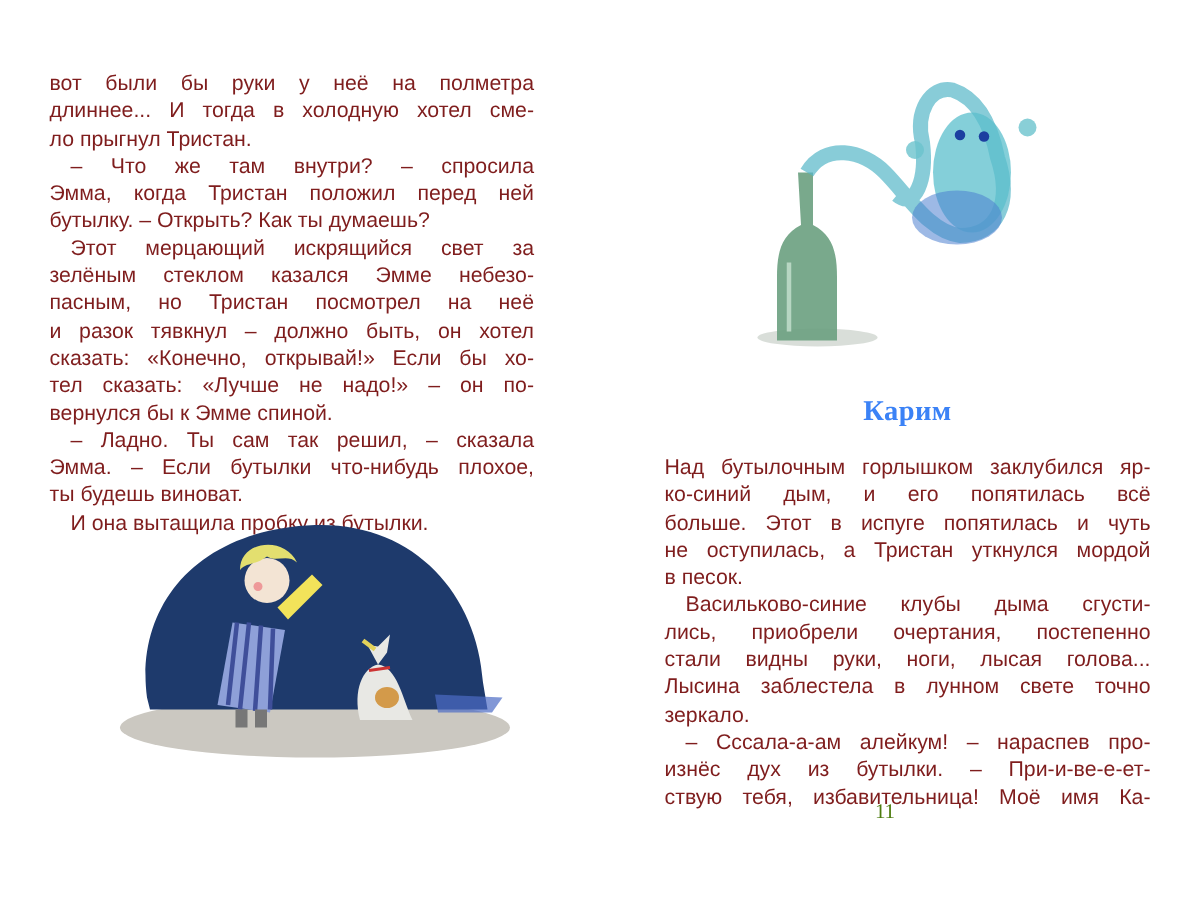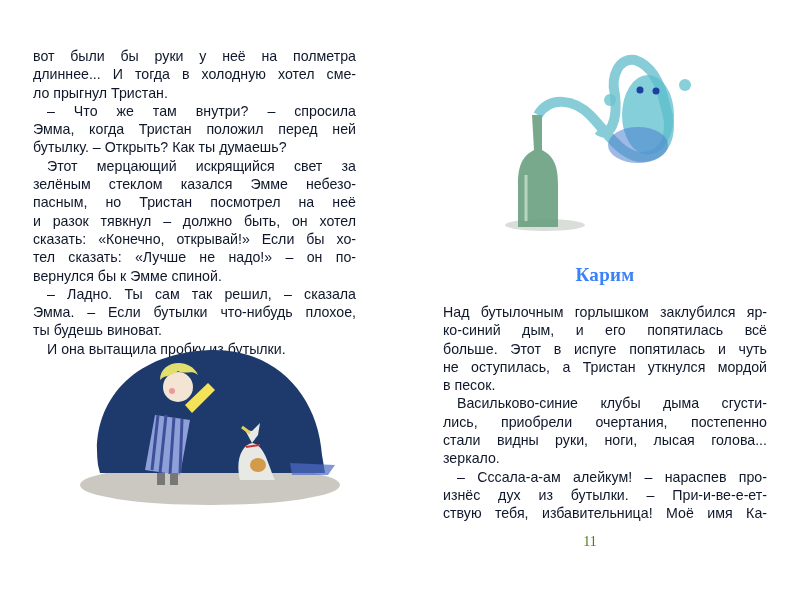--- a/index.html
+++ b/index.html
@@ -5,21 +5,21 @@
   html, body { margin: 0; padding: 0; background: #ffffff; }
   body { width: 800px; height: 600px; position: relative; overflow: hidden; }
   .page { position: absolute; top: 0; height: 600px; }
   .page-left { left: 0; width: 400px; }
   .page-right { left: 400px; width: 400px; }
   .column {
     position: absolute;
     font-family: "Liberation Sans", sans-serif;
     font-size: 14.2px;
     line-height: 18.3px;
-    color: #0f172a;
+    color: #7f1d1d;
     text-align: justify;
   }
   .col-left { left: 33px; top: 47px; width: 323px; }
   .col-right { left: 443px; top: 303px; width: 324px; }
   .line { display: block; white-space: nowrap; text-align: justify; text-align-last: justify; height: 18.3px; }
   .line.last { text-align-last: left; }
   .line.indent { padding-left: 14px; }
   .chapter-title {
     position: absolute; left: 443px; top: 264px; width: 324px; text-align: center;
     font-family: "Liberation Serif", serif; font-weight: bold; font-size: 19px;
@@ -111,18 +111,19 @@
 <div class="chapter-title">Карим</div>
 <div class="column col-right" id="right-col">
     <span class="line">Над бутылочным горлышком заклубился яр-</span>
     <span class="line">ко-синий дым, и его попятилась всё</span>
     <span class="line">больше. Этот в испуге попятилась и чуть</span>
     <span class="line">не оступилась, а Тристан уткнулся мордой</span>
     <span class="line last">в песок.</span>
     <span class="line indent">Васильково-синие клубы дыма сгусти-</span>
     <span class="line">лись, приобрели очертания, постепенно</span>
     <span class="line">стали видны руки, ноги, лысая голова...</span>
+    <span class="line">Лысина заблестела в лунном свете точно</span>
     <span class="line last">зеркало.</span>
     <span class="line indent">– Сссала-а-ам алейкум! – нараспев про-</span>
     <span class="line">изнёс дух из бутылки. – При-и-ве-е-ет-</span>
     <span class="line">ствую тебя, избавительница! Моё имя Ка-</span>
   </div>
 <div class="page-number">11</div>
 
 </body></html>

